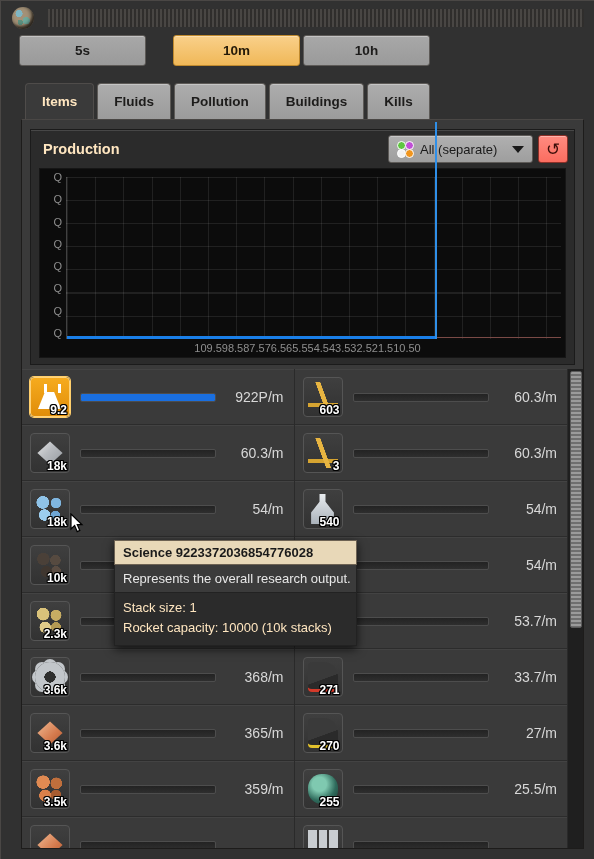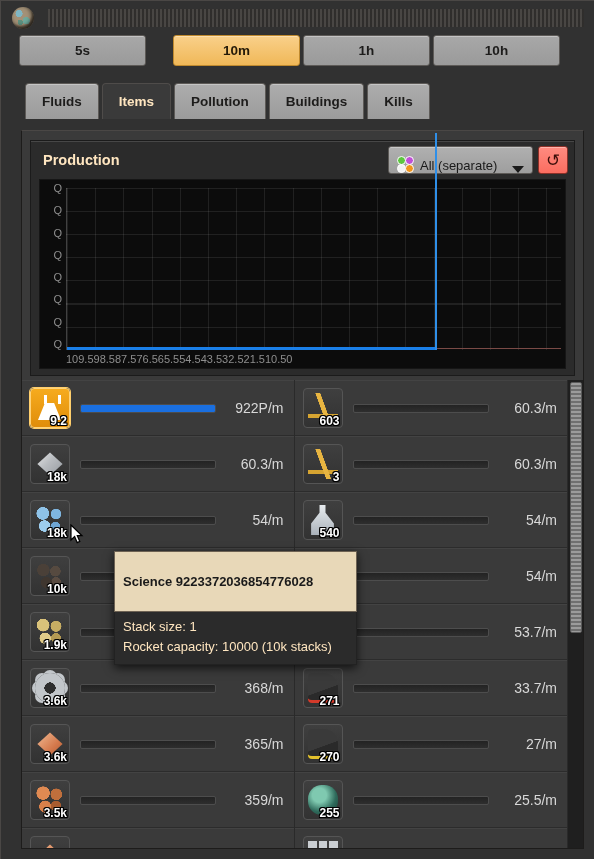--- a/index.html
+++ b/index.html
@@ -123,21 +123,21 @@
   .tab.active {
     background: #3a3a3a;
     border-color: #4f4c4a;
     color: #ffe6c0;
     box-shadow: none;
   }
 
   
   .content {
     flex: 1 1 auto;
-    margin: 11px 10px 10px 20px;
+    margin: 0 10px 10px 20px;
     background: #3a3a3a;
     border: 1px solid #1d1c1b;
     border-top-color: #4a4745;
     display: flex;
     flex-direction: column;
     overflow: hidden;
     position: relative;
   }
 
   
@@ -160,21 +160,21 @@
     font-weight: bold;
     flex: 1 1 auto;
   }
   .filter-select {
     height: 28px;
     min-width: 145px;
     background: linear-gradient(#b0b0b0, #9e9e9e);
     border: 1px solid #5d5a57;
     border-radius: 3px;
     display: flex;
-    align-items: flex-end;
+    align-items: center;
     gap: 6px;
     padding: 0 8px;
     color: #1a1a1a;
     font-size: 13px;
     cursor: pointer;
     box-shadow: inset 0 1px 0 rgba(255,255,255,.3);
   }
   .quad-icon {
     width: 17px; height: 17px;
     position: relative;
@@ -264,21 +264,21 @@
     left: 74.5%;
     top: -55px; bottom: 0;
     width: 1.5px;
     background: #2f8fe8;
   }
   .x-axis {
     position: absolute;
     left: 26px; right: 16px; bottom: 1px;
     height: 16px;
     display: flex;
-    justify-content: flex-start;
+    justify-content: center;
   }
   .x-axis span {
     color: #8e8e8e;
     font-size: 11px;
     line-height: 16px;
   }
 
   
   .list-wrap {
     flex: 1 1 auto;
@@ -486,21 +486,21 @@
     z-index: 40;
     font-size: 13px;
     box-shadow: 0 3px 9px rgba(0,0,0,.7);
     pointer-events: none;
   }
   .tt-head {
     background: #e8d8b8;
     color: #1a1a1a;
     font-weight: bold;
     font-size: 13px;
-    padding: 22px 8px;
+    padding: 4px 8px;
     border: 1px solid #6d6253;
     white-space: nowrap;
     overflow: hidden;
   }
   .tt-desc {
     background: #3b3b3b;
     color: #e8e8e8;
     padding: 6px 8px;
     border: 1px solid #222;
     border-top: none;
@@ -532,27 +532,26 @@
 <div class="window">
 
   <div class="titlebar">
     <div class="planet-icon"></div>
     <div class="drag-handle"></div>
   </div>
 
   <div class="timebar">
     <div class="time-btn">5s</div>
     <div class="time-btn active">10m</div>
-    <div class="time-btn">1h</div>
     <div class="time-btn">10h</div>
   </div>
 
   <div class="tabbar">
+    <div class="tab active">Items</div>
     <div class="tab">Fluids</div>
-    <div class="tab active">Items</div>
     <div class="tab">Pollution</div>
     <div class="tab">Buildings</div>
     <div class="tab">Kills</div>
   </div>
 
   <div class="content">
 
     <div class="chart-card">
       <div class="chart-head">
         <div class="chart-title">Production</div>
@@ -652,21 +651,21 @@
                 <span class="icon-count">10k</span>
               </div>
               <div class="bar-track">
                 <div class="bar-fill" style="width: 0%;"></div>
               </div>
               <div class="rate">1.1k/m</div>
             </div>
             <div class="item-row">
               <div class="item-icon">
                 <span class="g g-ore gold"></span>
-                <span class="icon-count">1.9k</span>
+                <span class="icon-count">2.3k</span>
               </div>
               <div class="bar-track">
                 <div class="bar-fill" style="width: 0%;"></div>
               </div>
               <div class="rate">397/m</div>
             </div>
             <div class="item-row">
               <div class="item-icon">
                 <span class="g g-gear"></span>
                 <span class="icon-count">3.6k</span>
@@ -798,20 +797,21 @@
             </div>
           </div>
       </div>
       <div class="scrollbar">
         <div class="scroll-thumb"></div>
       </div>
     </div>
 
     <div class="tooltip">
       <div class="tt-head">Science 9223372036854776028</div>
+      <div class="tt-desc">Represents the overall research output.</div>
       <div class="tt-stats">
         <div>Stack size: 1</div>
         <div>Rocket capacity: 10000 (10k stacks)</div>
       </div>
     </div>
 
     <div class="cursor">
       <svg width="14" height="20" viewBox="0 0 14 20">
         <path d="M1,1 L1,16 L4.6,12.6 L7.2,18.6 L9.8,17.4 L7.3,11.7 L12,11.7 Z" fill="#ffffff" stroke="#000000" stroke-width="1.2"></path>
       </svg>

